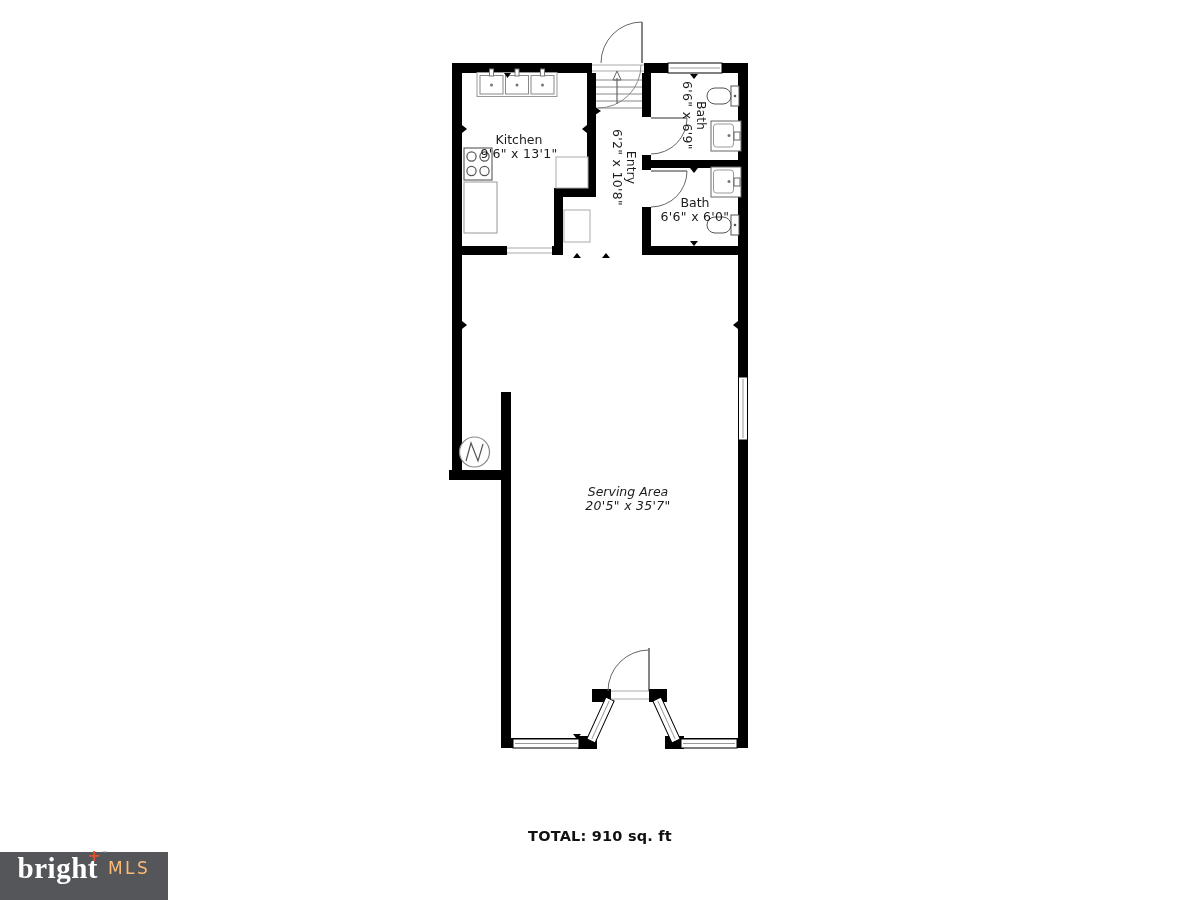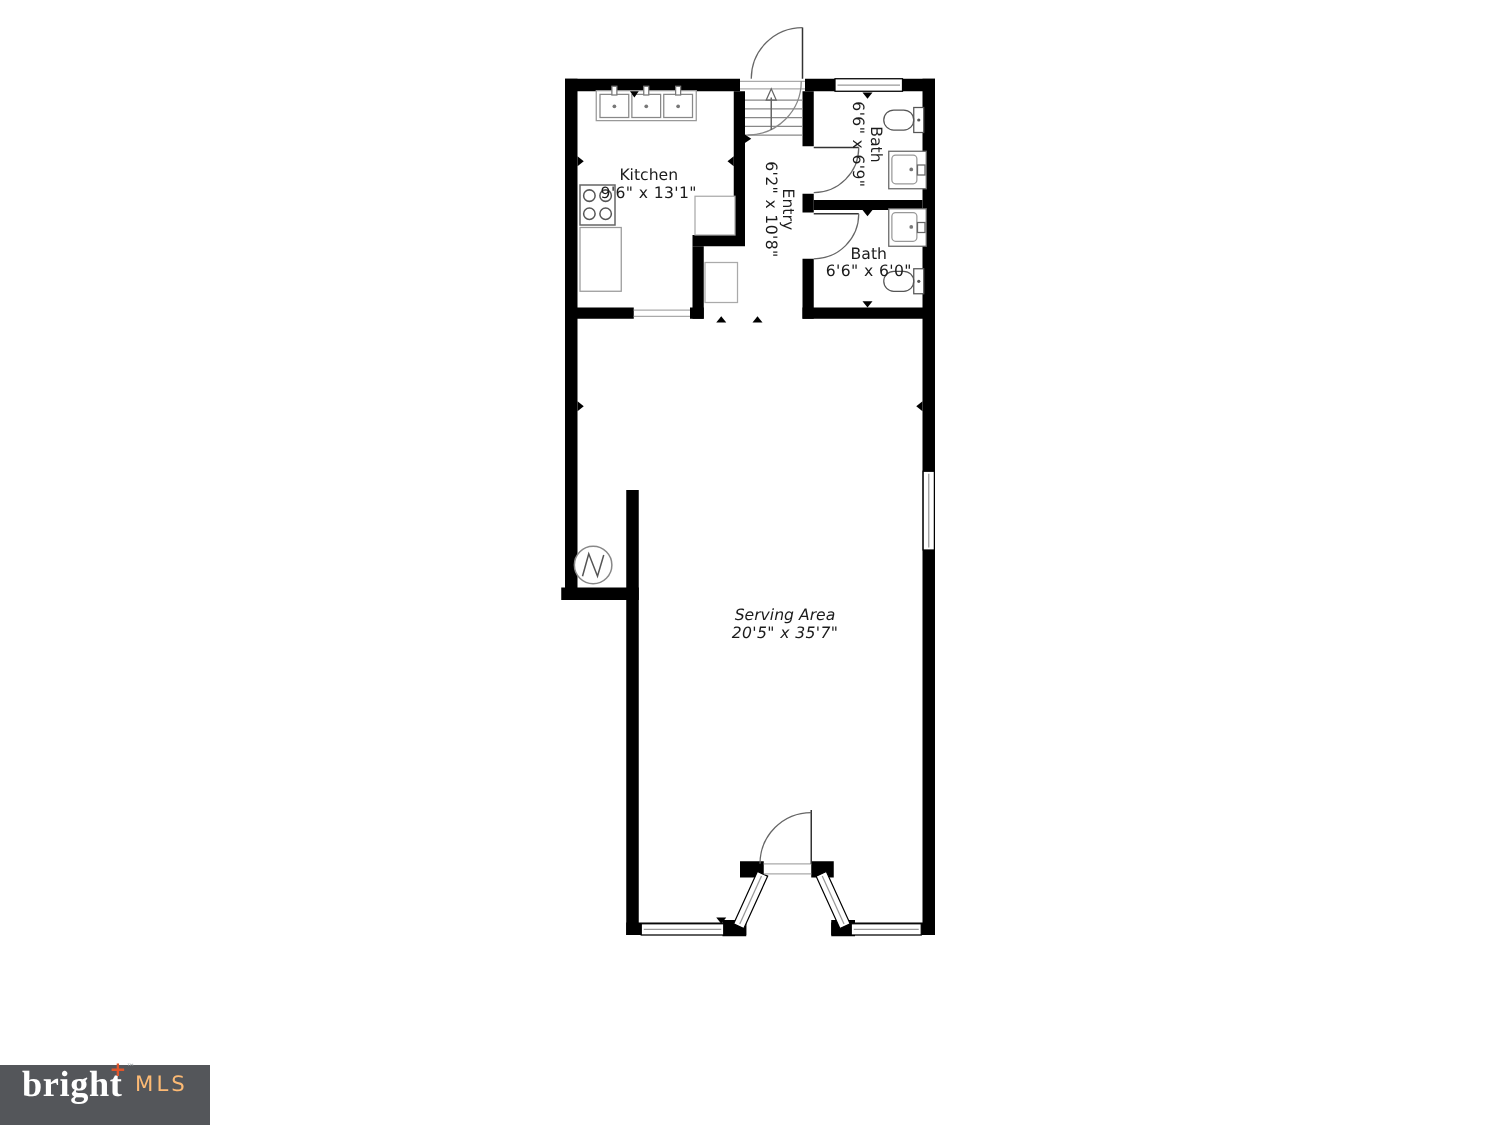--- a/index.html
+++ b/index.html
@@ -208,20 +208,21 @@
   <div class="room-label" style="left:630px;top:196px;width:130px;">
     <div>Bath</div>
     <div class="dims">6'6" x 6'0"</div>
   </div>
 
   <div class="room-label" style="left:563px;top:485px;width:130px;font-style:italic;">
     <div>Serving Area</div>
     <div class="dims">20'5" x 35'7"</div>
   </div>
 
+  <div class="footer-line total-line">TOTAL: 910 sq. ft</div>
 
   <div class="logo">
     <span class="brand-wrap">
       <span class="brand">bright</span>
       <span class="cross">+</span>
       <span class="tm">™</span>
     </span>
     <span class="mls">MLS</span>
   </div>
 

